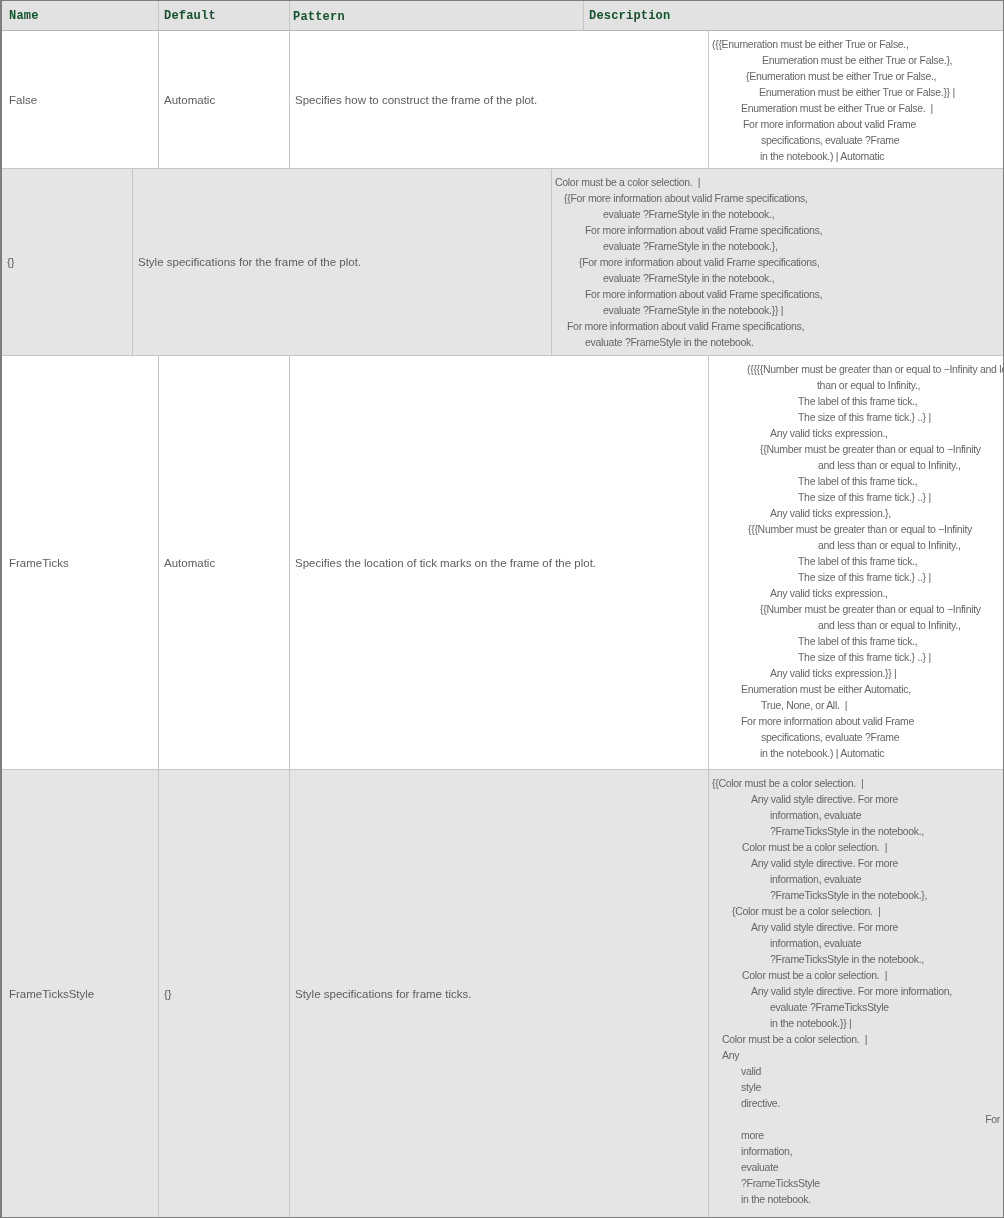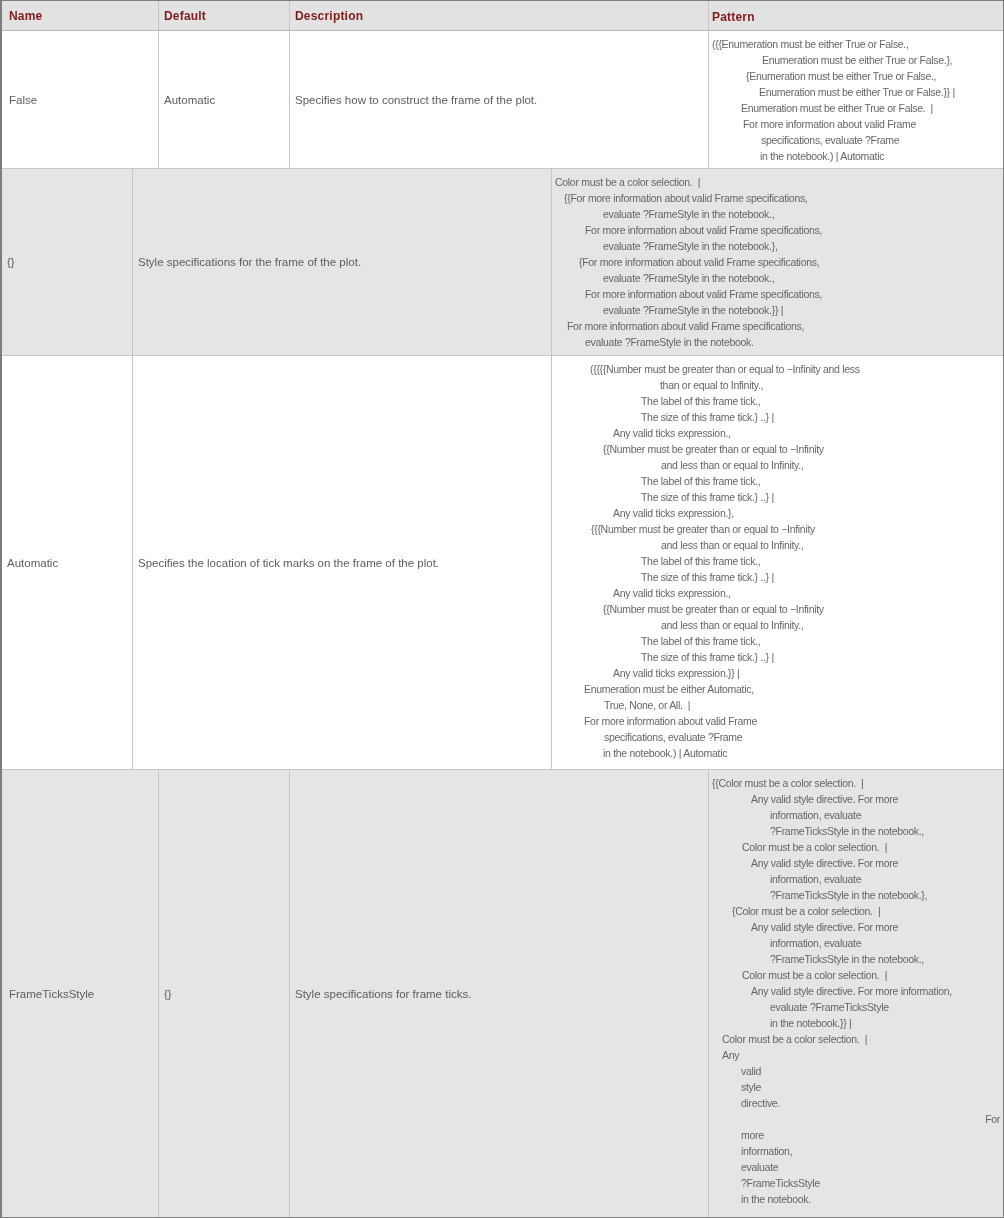--- a/index.html
+++ b/index.html
@@ -39,22 +39,23 @@
     overflow: hidden;
   }
   .cell:last-child { border-right: none; }
   .col-name    { width: 157px; display: flex; align-items: center; padding-left: 7px; }
   .col-default { width: 131px; display: flex; align-items: center; padding-left: 5px; }
   .col-desc    { width: 419px; display: flex; align-items: center; padding-left: 5px; }
   .col-pattern { flex: 1; padding: 5px 3px 3px 3px; }
   .header-row .cell {
     font-weight: 700;
     font-size: 12px;
-    color: #7f1d1d;
+    color: #14532d;
     letter-spacing: 0.2px;
+    font-family: Liberation Mono, monospace;
   }
   .body-text {
     font-size: 11.5px;
     color: #5d5d5d;
   }
   .pattern-lines { width: 100%; }
   .pline {
     line-height: 16px;
     font-size: 10.5px;
     letter-spacing: -0.3px;
@@ -63,22 +64,22 @@
   }
 </style>
 </head>
 <body>
 
 <div class="opts-table">
 
   <div class="row header-row">
     <div class="cell col-name">Name</div>
     <div class="cell col-default">Default</div>
+    <div class="cell col-pattern" style="display:flex;align-items:center;">Pattern</div>
     <div class="cell col-desc">Description</div>
-    <div class="cell col-pattern" style="display:flex;align-items:center;">Pattern</div>
   </div>
 
   <div class="row row-0">
     <div class="cell col-name body-text">False</div>
     <div class="cell col-default body-text">Automatic</div>
     <div class="cell col-desc body-text">Specifies how to construct the frame of the plot.</div>
     <div class="cell col-pattern">
       <div class="pattern-lines">
           <div class="pline" style="padding-left: 0px;">({{Enumeration must be either True or False.,</div>
           <div class="pline" style="padding-left: 50px;">Enumeration must be either True or False.},</div>
@@ -106,20 +107,21 @@
           <div class="pline" style="padding-left: 48px;">evaluate ?FrameStyle in the notebook.,</div>
           <div class="pline" style="padding-left: 30px;">For more information about valid Frame specifications,</div>
           <div class="pline" style="padding-left: 48px;">evaluate ?FrameStyle in the notebook.}} |</div>
           <div class="pline" style="padding-left: 12px;">For more information about valid Frame specifications,</div>
           <div class="pline" style="padding-left: 30px;">evaluate ?FrameStyle in the notebook.</div>
         </div>
     </div>
   </div>
 
   <div class="row row-2">
+    <div class="cell col-name body-text">FrameTicks</div>
     <div class="cell col-default body-text">Automatic</div>
     <div class="cell col-desc body-text">Specifies the location of tick marks on the frame of the plot.</div>
     <div class="cell col-pattern">
       <div class="pattern-lines">
           <div class="pline" style="padding-left: 0px; margin-left: 35px;">({{{{Number must be greater than or equal to −Infinity and less</div>
           <div class="pline" style="padding-left: 105px;">than or equal to Infinity.,</div>
           <div class="pline" style="padding-left: 86px;">The label of this frame tick.,</div>
           <div class="pline" style="padding-left: 86px;">The size of this frame tick.} ..} |</div>
           <div class="pline" style="padding-left: 58px;">Any valid ticks expression.,</div>
           <div class="pline" style="padding-left: 48px;">{{Number must be greater than or equal to −Infinity</div>

